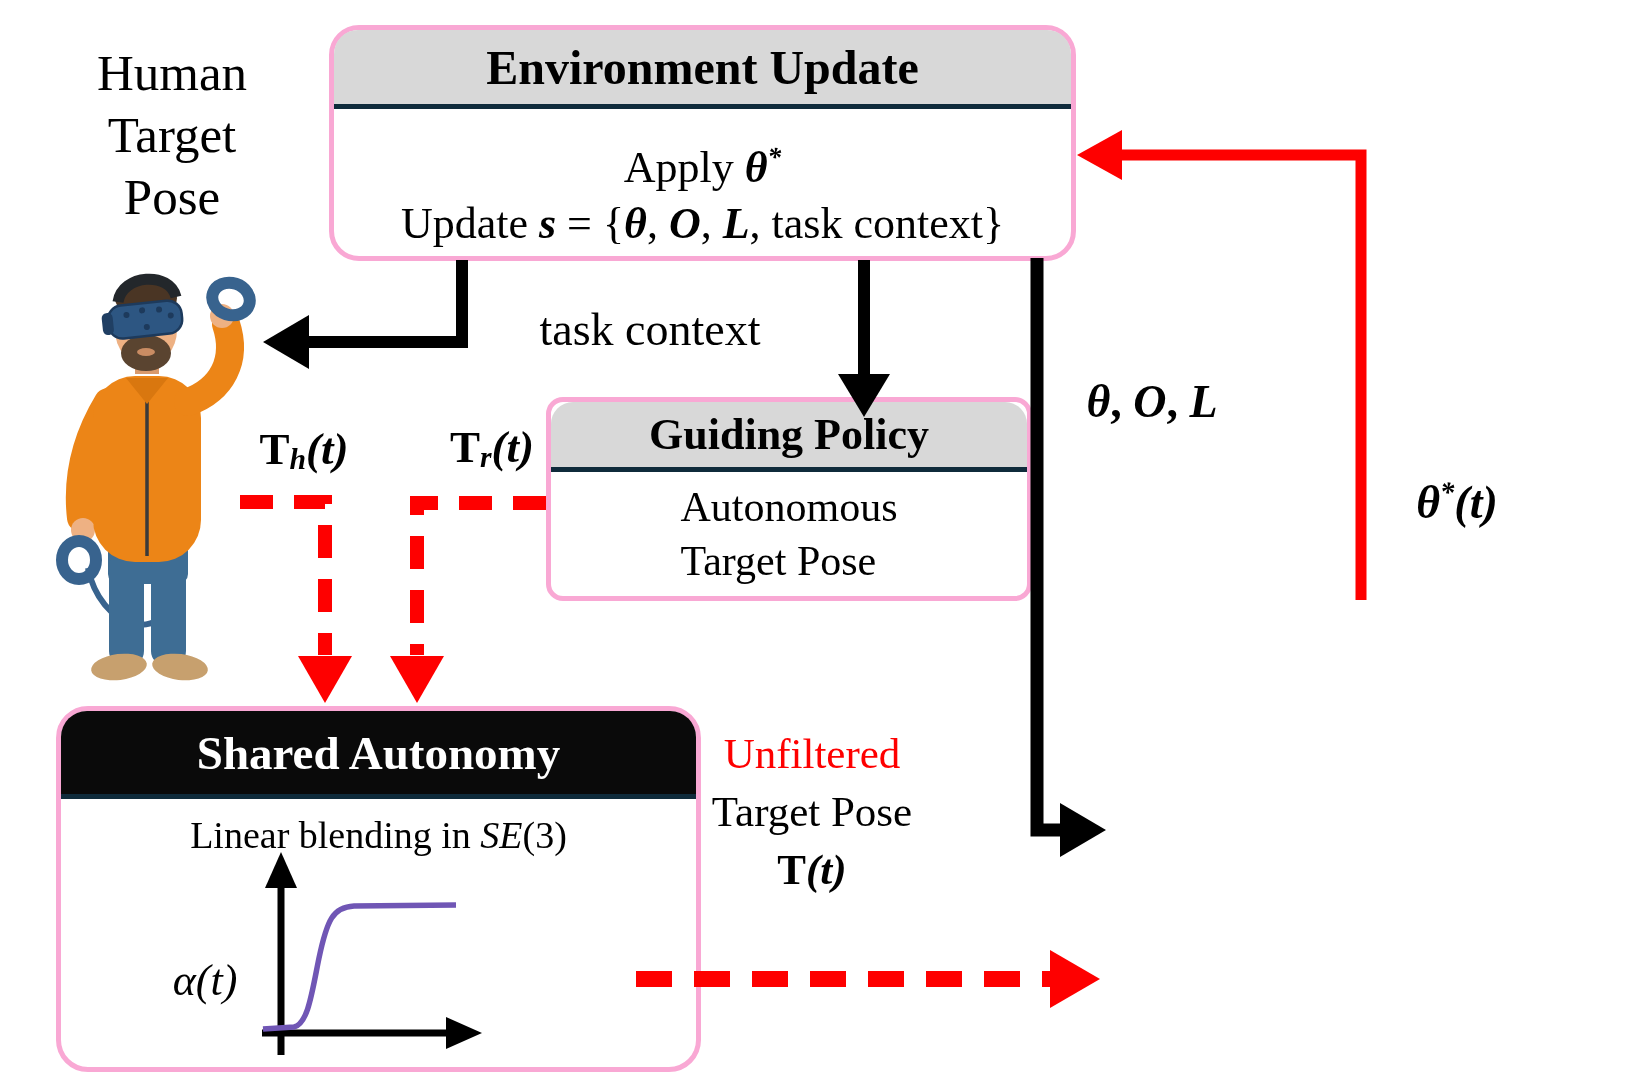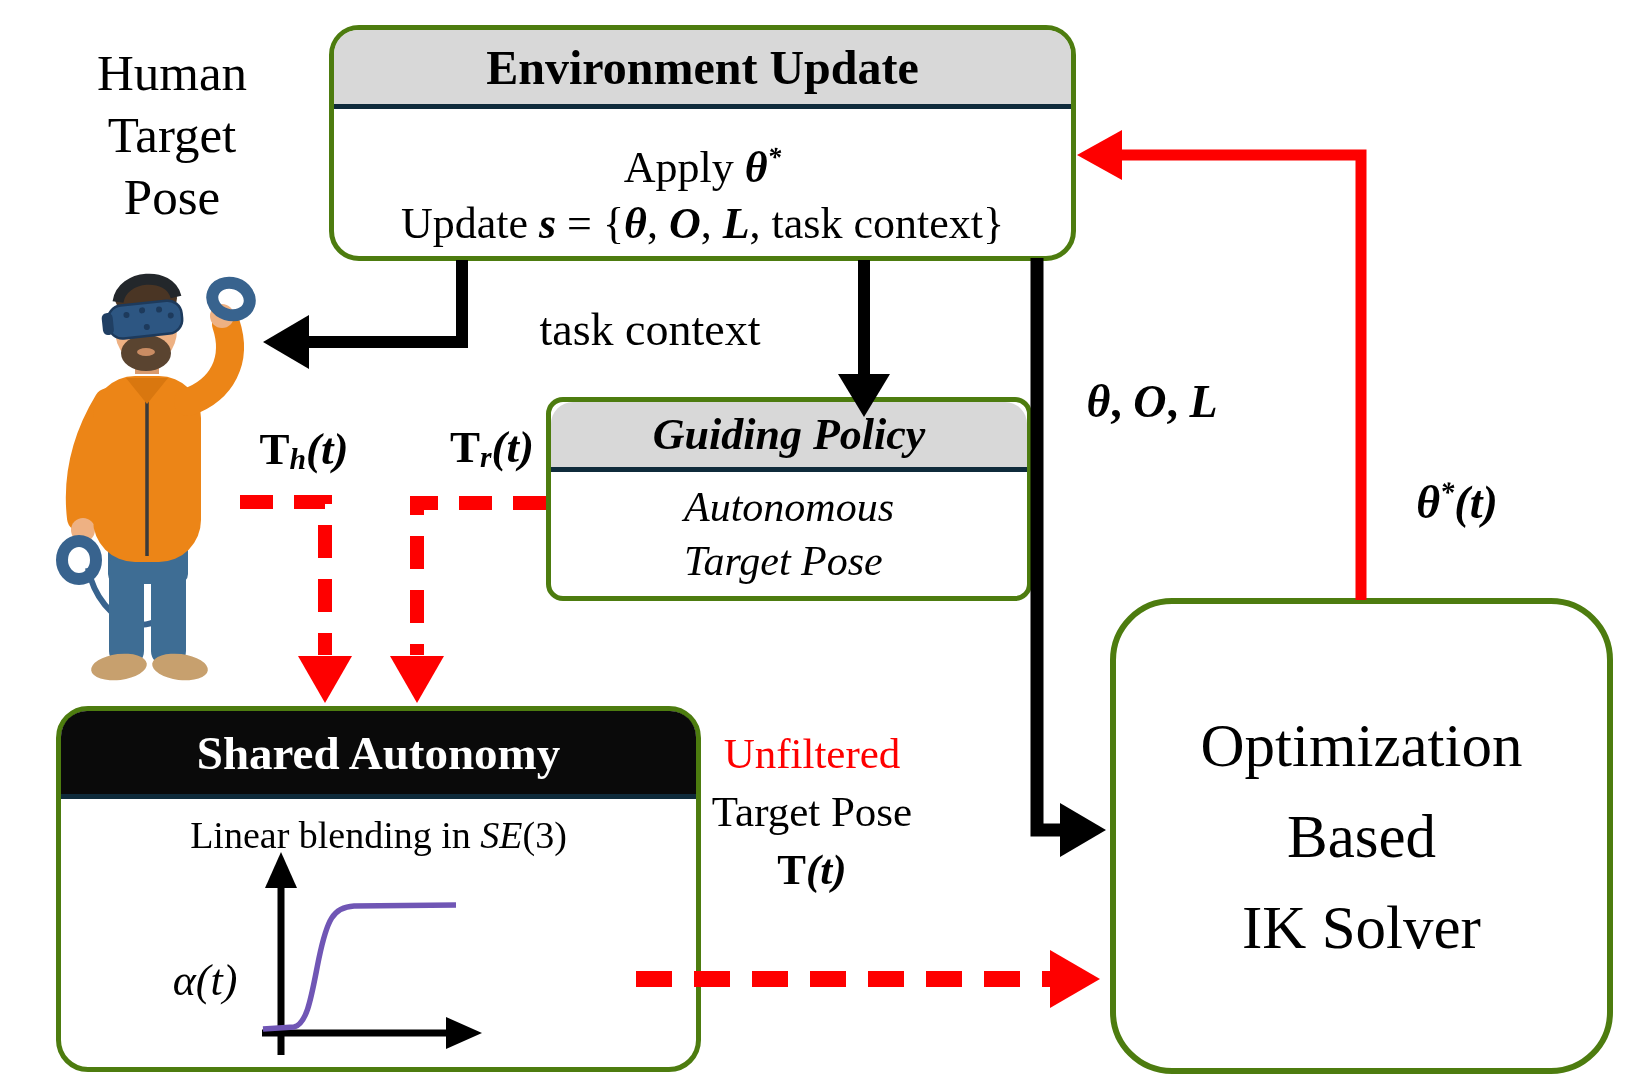--- a/index.html
+++ b/index.html
@@ -1,31 +1,31 @@
 <!DOCTYPE html>
 <html><head>
 <meta charset="utf-8">
 <style>
   html,body{margin:0;padding:0;background:#ffffff;}
   .canvas{
     position:relative;width:1627px;height:1080px;background:#ffffff;overflow:hidden;
     font-family:"Liberation Serif","DejaVu Serif",serif;color:#000;
   }
-  .box{position:absolute;background:#ffffff;border:5px solid #4d7c0f;box-sizing:border-box;}
+  .box{position:absolute;background:#ffffff;border:5px solid #f9a8d4;box-sizing:border-box;}
   .hdr{display:flex;align-items:center;justify-content:center;font-weight:bold;
        border-bottom:5px solid #0F2B3B;box-sizing:border-box;}
   .bod{display:flex;flex-direction:column;align-items:center;justify-content:center;box-sizing:border-box;}
 
   
   .env{left:329px;top:25px;width:747px;height:236px;border-radius:30px;}
   .env .hdr{height:79px;background:#D8D8D8;font-size:48px;border-radius:24px 24px 0 0;}
   .env .bod{height:163px;font-size:44px;line-height:56px;}
 
   
-  .gp{left:546px;top:397px;width:486px;height:204px;border-radius:17px;font-style:italic;}
+  .gp{left:546px;top:397px;width:486px;height:204px;border-radius:17px;}
   .gp .hdr{height:70px;background:#D8D8D8;font-size:44px;border-radius:22px 22px 0 0;}
   .gp .bod{height:124px;font-size:42px;line-height:54px;}
 
   
   .sa{left:56px;top:706px;width:645px;height:366px;border-radius:32px;}
   .sa .hdr{height:88px;background:#0A0A0A;color:#ffffff;font-size:47px;border-radius:26px 26px 0 0;}
   .sa .sub{width:100%;text-align:center;font-size:38px;margin-top:14px;}
 
   
   .ik{left:1110px;top:598px;width:503px;height:476px;border-radius:62px;border-width:6px;
@@ -81,25 +81,20 @@
 
   <div class="box sa">
     <div class="hdr">
       <span>Shared Autonomy</span>
     </div>
     <div class="sub">
       <span>Linear blending in </span><span class="mi">SE</span><span>(3)</span>
     </div>
   </div>
 
-  <div class="box ik">
-    <div class="ttl">Optimization
-Based
-IK Solver</div>
-  </div>
 
   <div class="lbl human-pose-lbl prewrap">Human
 Target
 Pose</div>
 
   <div class="lbl task-context-lbl">task context</div>
 
   <div class="lbl th-lbl">
     <span class="bold">T</span><span class="subs">h</span><span class="mi bold">(t)</span>
   </div>

